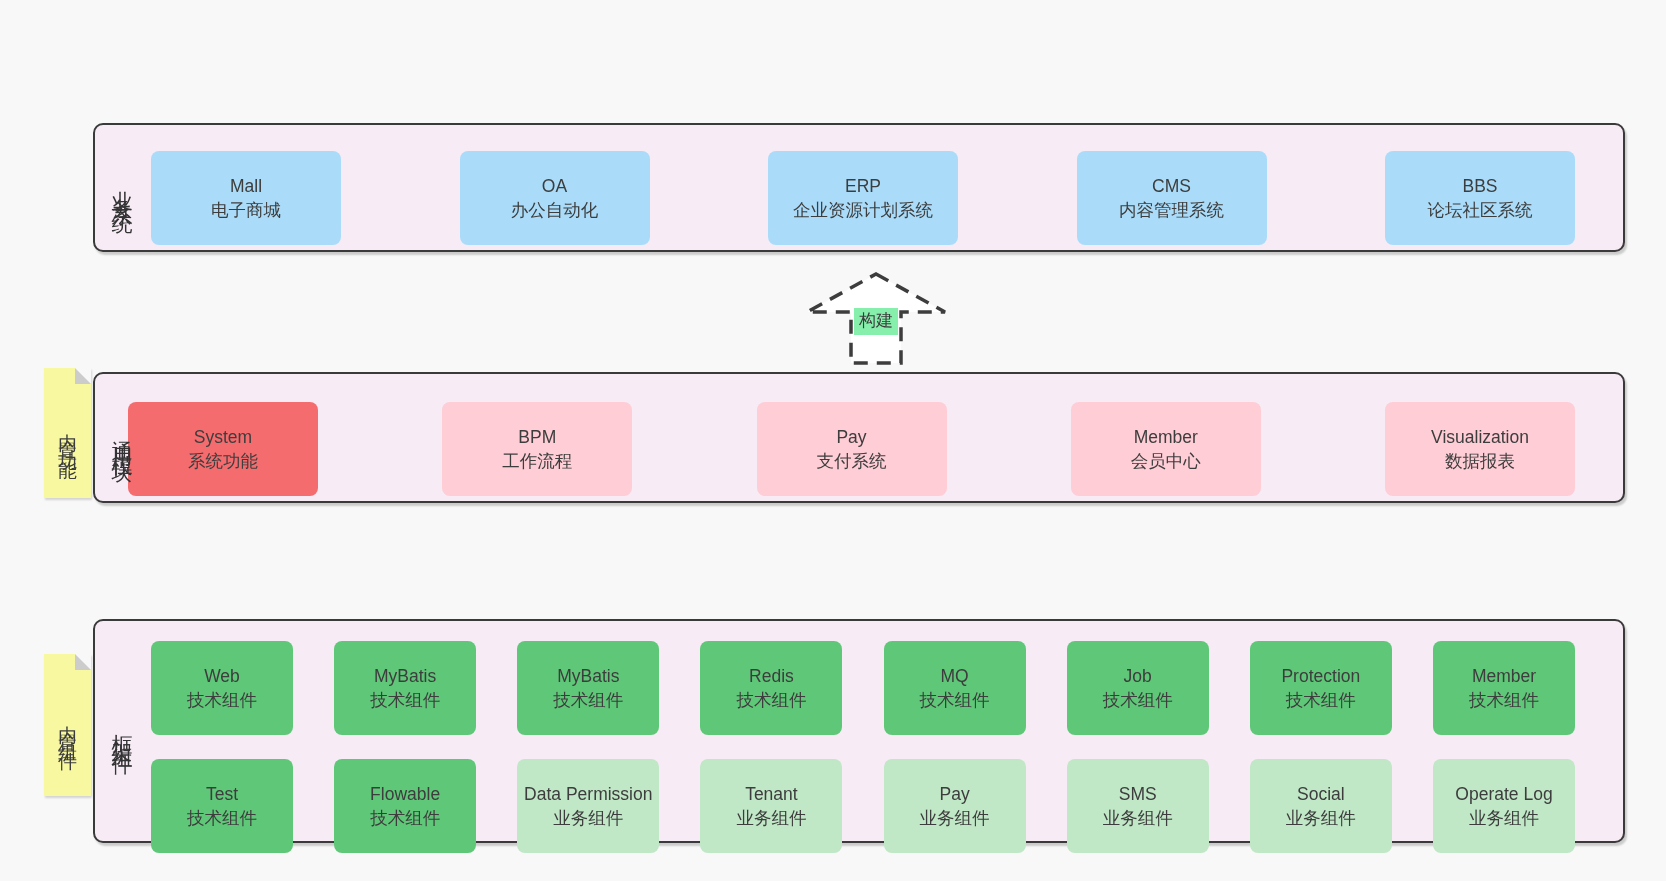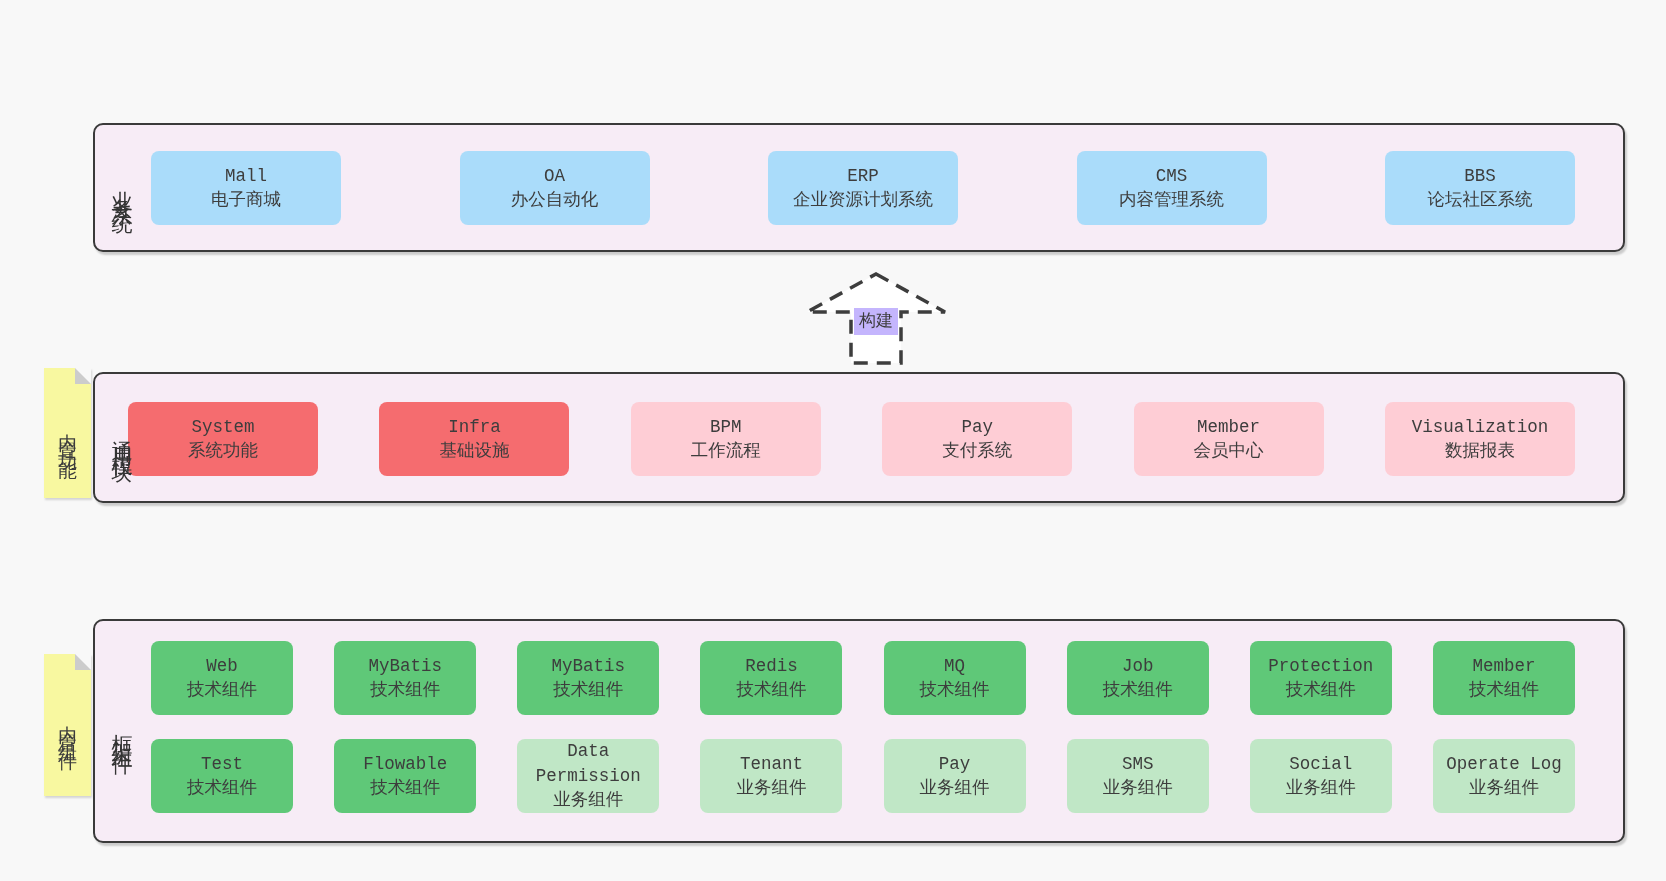--- a/index.html
+++ b/index.html
@@ -36,25 +36,25 @@
     display:flex;justify-content:space-between;
     padding:0 48px 0 56px;
   }
   .band-1 .row{margin-top:26px;}
   .band-2 .row{margin-top:28px;padding-left:33px;}
   .band-3 .row-0{margin-top:20px;}
   .band-3 .row-1{margin-top:24px;}
   .band-1 .box,.band-2 .box{width:190px;}
   .band-3 .box{width:142px;}
   .box{
-    height:74px;border-radius:8px;
+    height:94px;border-radius:8px;
     display:flex;flex-direction:column;
     align-items:center;justify-content:center;
     text-align:center;font-size:17.5px;line-height:1.4;
-    box-sizing:border-box;padding:2px 4px;font-family:Liberation Mono, monospace;
+    box-sizing:border-box;padding:2px 4px;
   }
   .box.blue{background:var(--c-blue,#aadcfa);}
   .box.red{background:var(--c-red,#f56c6f);}
   .box.pink{background:var(--c-pink,#fecdd5);}
   .box.green{background:var(--c-green,#5fc878);}
   .box.light_green{background:var(--c-light_green,#c0e7c6);}
   
   .note{
     position:absolute;left:44px;width:47px;
     background:var(--c-note_bg,#f8f8a0);
@@ -76,21 +76,21 @@
     white-space:nowrap;padding-top:6px;
   }
   
   .arrow{position:absolute;width:144px;}
   .arrow svg{display:block;width:100%;height:100%;}
   .arrow-1{left:804px;top:270px;height:96px;}
   .arrow-2{left:818px;top:512px;height:100px;}
   .arrow-label{
     position:absolute;left:50%;top:40%;
     transform:translateX(-50%);
-    background:#c4b5fd;
+    background:#86efac;
     padding:3px 5px;font-size:17px;color:#3d3d3d;
     white-space:nowrap;line-height:1.2;
   }
 </style>
 </head>
 <body>
 
 <div class="canvas">
 
   <section class="band band-1">
@@ -129,24 +129,20 @@
   </div>
 
   <section class="band band-2">
     <div class="band-title">通用模块</div>
     <div class="rows">
         <div class="row row-0">
           <div class="box red">
             <div>System</div>
             <div>系统功能</div>
           </div>
-          <div class="box red">
-            <div>Infra</div>
-            <div>基础设施</div>
-          </div>
           <div class="box pink">
             <div>BPM</div>
             <div>工作流程</div>
           </div>
           <div class="box pink">
             <div>Pay</div>
             <div>支付系统</div>
           </div>
           <div class="box pink">
             <div>Member</div>

